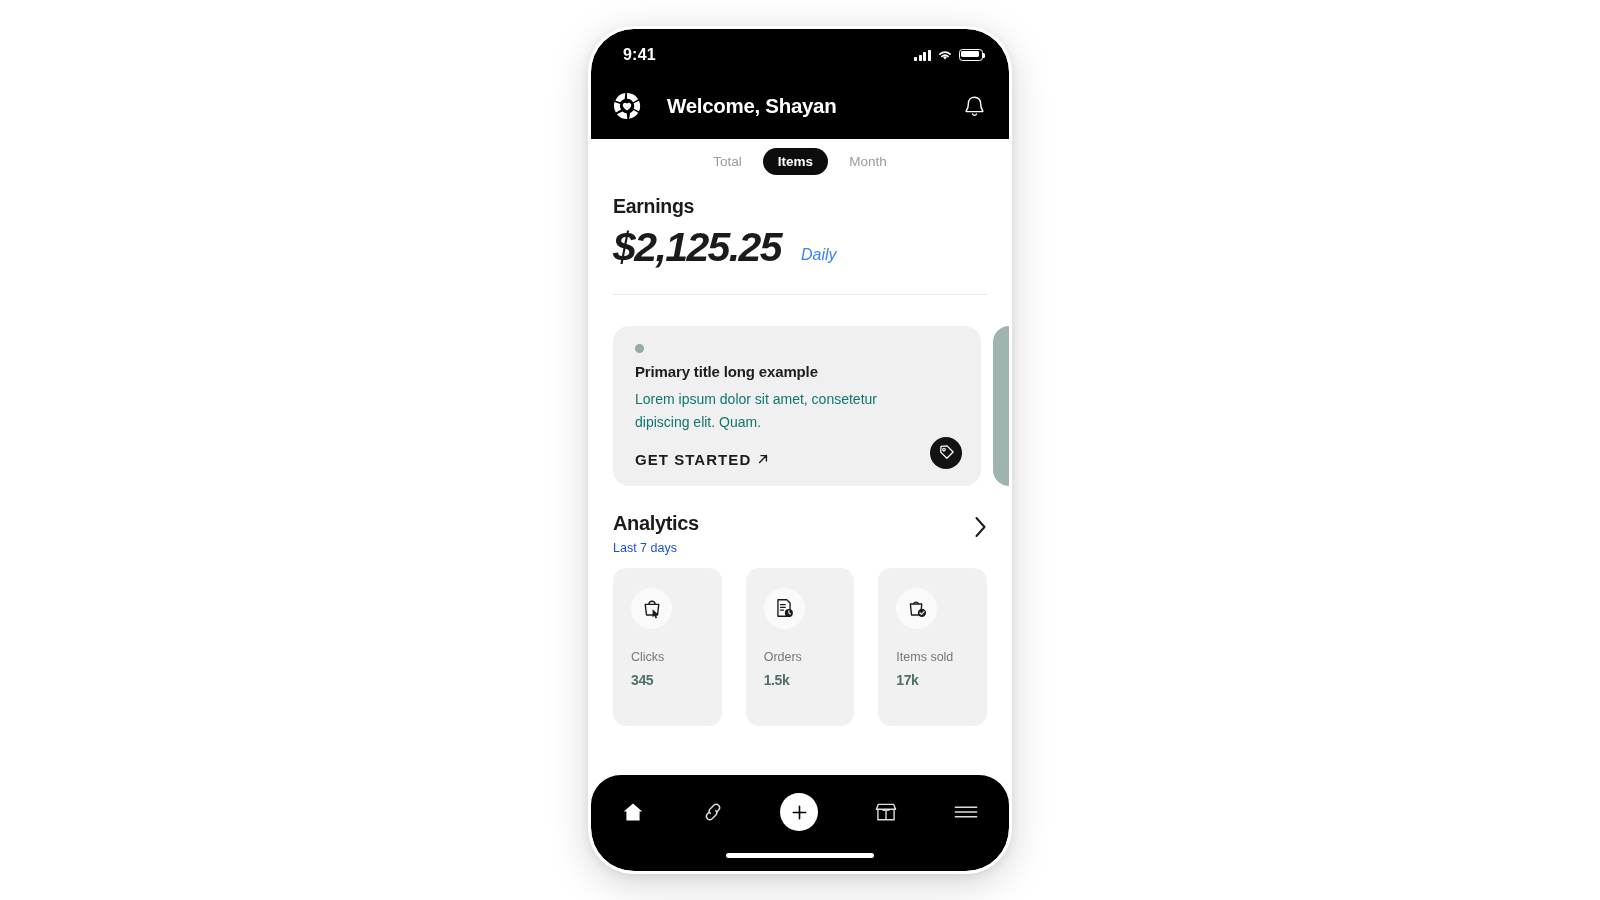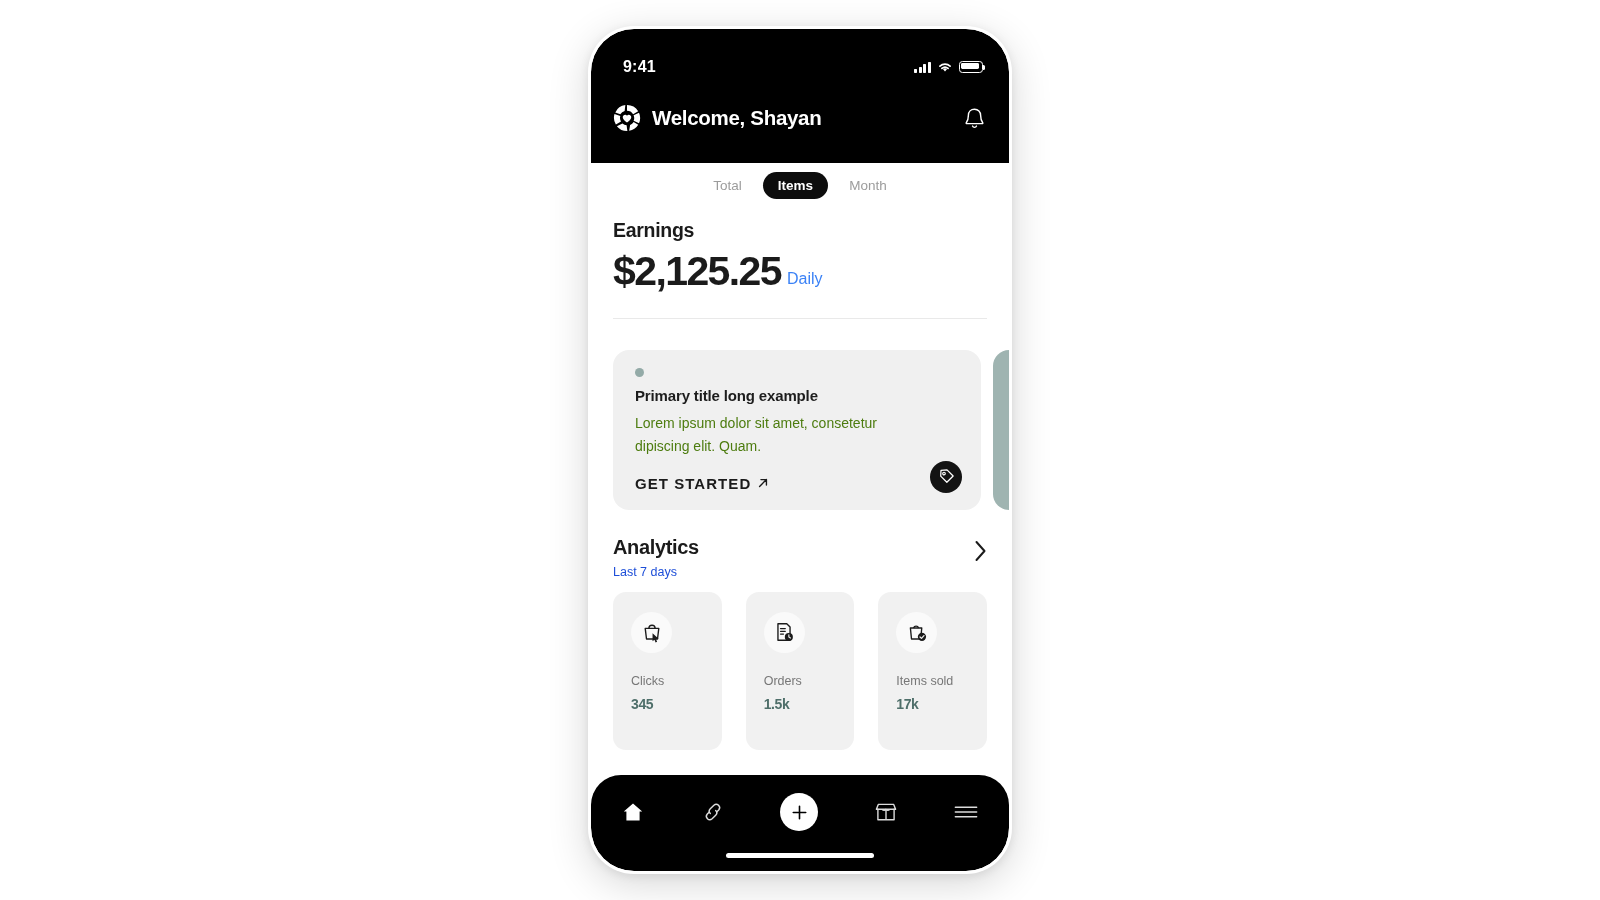--- a/index.html
+++ b/index.html
@@ -32,21 +32,21 @@
     background:#ffffff;
     border-radius:43px;
     overflow:hidden;
     display:flex; flex-direction:column;
   }
 
   
   .topbar {
     background:#000000;
     color:#ffffff;
-    padding:16px 22px;
+    padding:4px 22px;
     flex:0 0 auto;
     border-radius:43px 43px 0 0;
   }
   .statusbar {
     height:44px;
     display:flex; align-items:center; justify-content:space-between;
   }
   .status-time {
     font-size:16px; font-weight:bold; letter-spacing:.2px;
     color:#ffffff; padding-left:10px;
@@ -70,21 +70,21 @@
   }
   .battery::after{
     content:""; position:absolute; right:-3.4px; top:3.4px;
     width:2px; height:4.4px; background:#fff; border-radius:0 1.5px 1.5px 0;
   }
 
   .headrow {
     height:58px;
     display:flex; align-items:center; justify-content:space-between;
   }
-  .brand { display:flex; align-items:center; gap:11px; }
+  .brand { display:flex; align-items:center; gap:26px; }
   .welcome-text {
     font-size:20.5px; font-weight:bold; letter-spacing:-.3px; color:#ffffff;
     white-space:nowrap;
   }
   .bell-btn { cursor:pointer; display:flex; padding:2px; }
 
   
   .tabs {
     flex:0 0 auto;
     display:flex; align-items:center; justify-content:center;
@@ -114,21 +114,21 @@
     background:#fff;
   }
 
   .earnings {
     padding:13px 22px 12px 22px;
   }
   .earnings-label {
     font-size:19.5px; font-weight:bold; color:#1b1b1b; letter-spacing:-.3px;
   }
   .earnings-row {
-    display:flex; align-items:flex-end; gap:6px; margin-top:9px;
+    display:flex; align-items:flex-end; gap:20px; margin-top:9px;font-style:italic;
   }
   .earnings-amount {
     font-size:41px; font-weight:bold; color:#1b1b1b;
     letter-spacing:-1.6px; line-height:1;
   }
   .earnings-period {
     font-size:16px; color:#3b82f6; padding-bottom:4px;
   }
 
   .divider {
@@ -151,21 +151,21 @@
   }
   .promo-dot {
     width:9px; height:9px; border-radius:50%;
     background:#93aaa7;
     margin-bottom:10px;
   }
   .promo-title {
     font-size:15px; font-weight:bold; color:#1d1d1d; letter-spacing:-.15px;
   }
   .promo-desc {
-    font-size:14px; color:#4d7c0f; line-height:1.63;
+    font-size:14px; color:#0f766e; line-height:1.63;
     margin-top:8px; max-width:285px;
   }
   .promo-cta {
     display:flex; align-items:center; gap:6px;
     margin-top:17px;
     font-size:15px; font-weight:bold; letter-spacing:1.05px;
     color:#1b1b1b; cursor:pointer;
   }
   .promo-badge {
     position:absolute; right:19px; bottom:17px;

